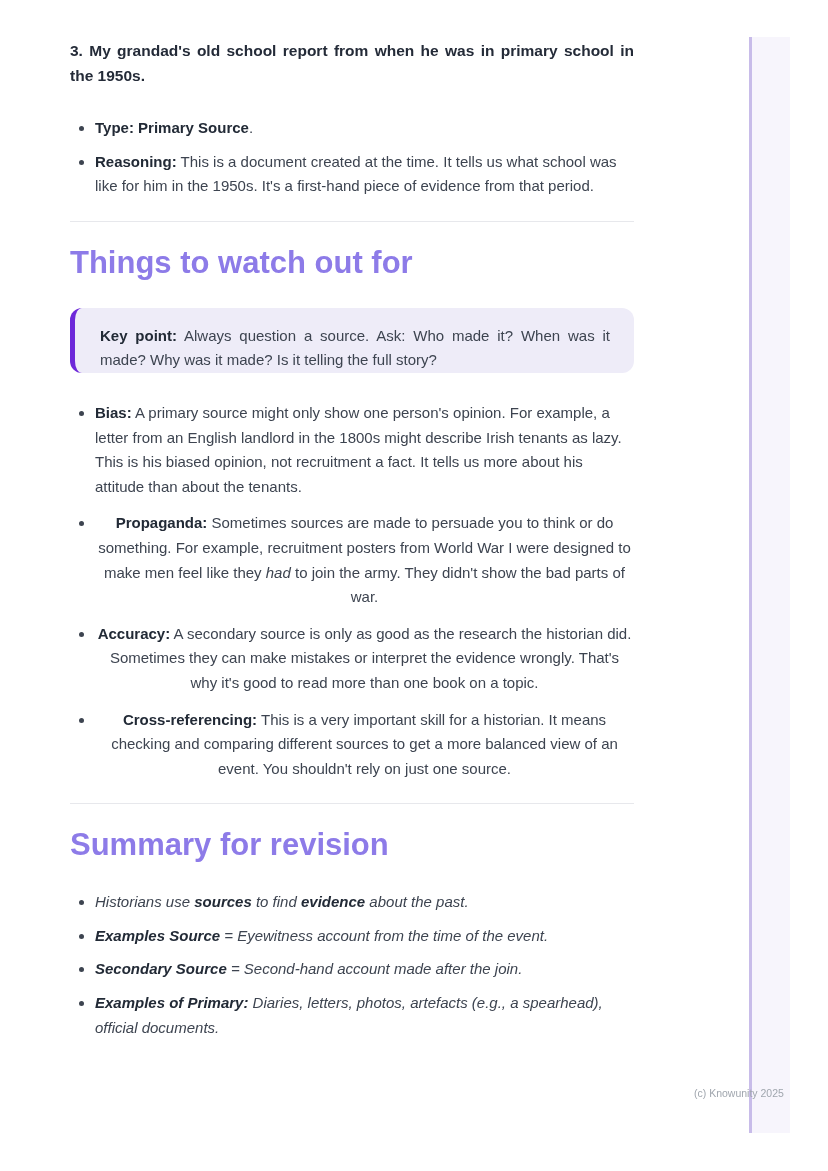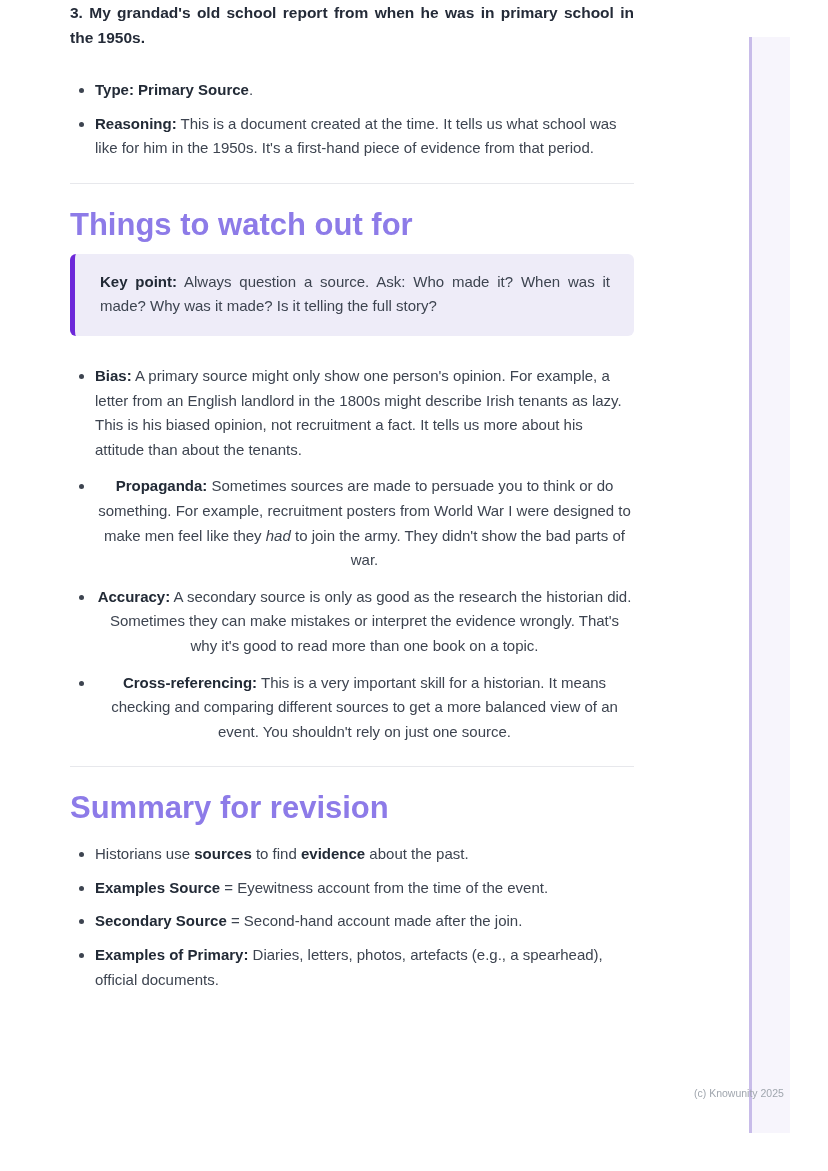--- a/index.html
+++ b/index.html
@@ -16,20 +16,21 @@
   }
   .content {
     position: absolute;
     left: 70px; top: 0;
     width: 564px;
     color: #3d4450;
     font-size: 15px;
     line-height: 24.6px;
   }
   h3.q-title {
+    margin-top: 38px;
     font-size: 15.5px;
     line-height: 25px;
     font-weight: 700;
     color: #242b38;
     text-align: justify;
   }
   h2.section-heading {
     margin-top: 26px;
     font-size: 31px;
     line-height: 30px;
@@ -41,34 +42,34 @@
     text-align: justify;
   }
   ul.bullet-list {
     margin-top: 28px;
     padding-left: 25px;
     list-style: disc;
   }
   ul.bullet-list li { line-height: 24.6px; }
   ul.bullet-list li + li { margin-top: 9px; }
   ul.bullet-list.spaced li + li { margin-top: 12px; text-align: center; }
-  ul.bullet-list.tight { margin-top: 19px; }
+  ul.bullet-list.tight { margin-top: 30px; font-style: italic; }
   strong { font-weight: 700; color: #222a36; }
   em { font-style: italic; }
   hr.divider {
     margin-top: 22px;
     border: none;
     border-top: 1px solid #e7e8ec;
   }
   .keypoint {
-    margin-top: 14px;
+    margin-top: 30px;
     background: #eeecf8;
     border-left: 5px solid #6d28d9;
-    border-radius: 6px;
-    padding: 16px 24px 17px 25px;
+    border-radius: 12px;
+    padding: 16px 24px 0 25px;
   }
   .keypoint p { text-align: justify; }
   .side-strip {
     position: absolute;
     left: 749px; top: 37px;
     width: 41px; height: 1096px;
     background: #f7f5fc;
     border-left: 3px solid #c8bce9;
     z-index: 1;
   }

